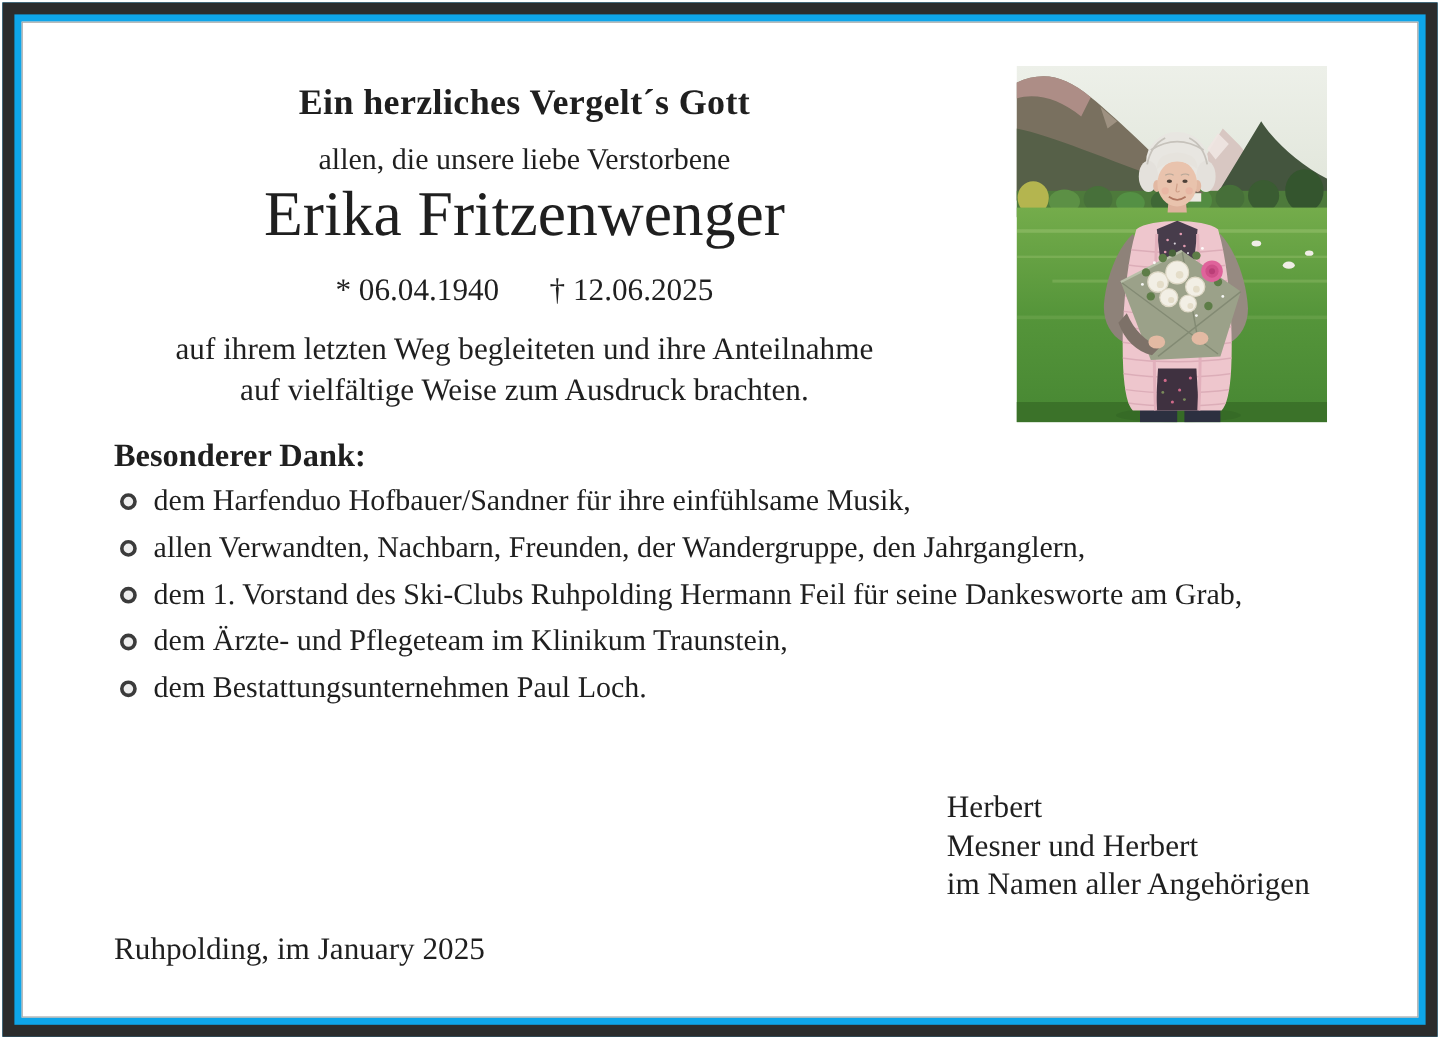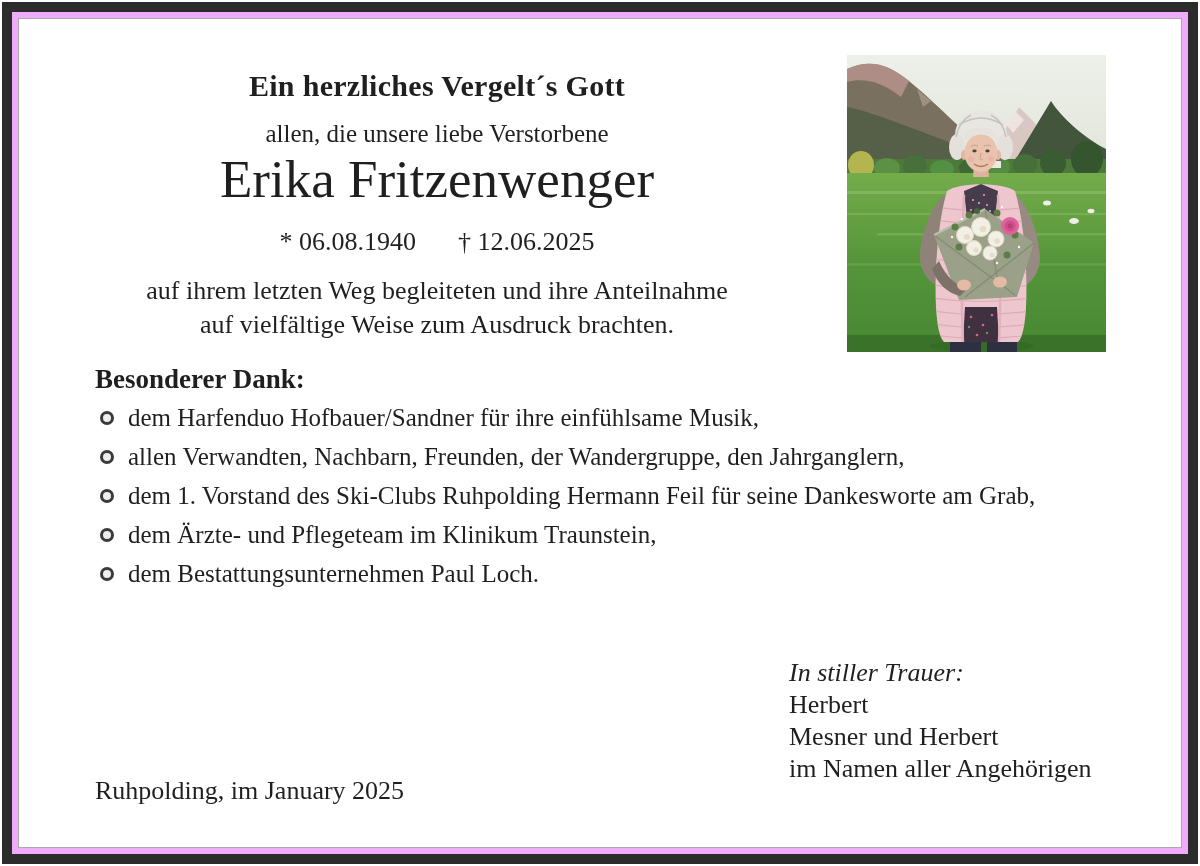--- a/index.html
+++ b/index.html
@@ -2,21 +2,21 @@
 <html><head>
 <meta charset="utf-8">
 <style>
   html, body { margin:0; padding:0; background:#ffffff; }
   body {
     width:1200px; height:866px; position:relative; overflow:hidden;
     font-family:"Liberation Serif", serif; color:#1f1f1f;
   }
   .page {
     position:absolute; left:2px; top:2px; width:1196px; height:862px;
-    box-sizing:border-box; border:10px solid #2c2c2c; padding:6px; background:#f0abfc;
+    box-sizing:border-box; border:10px solid #2c2c2c; padding:6px; background:#0ea5e9;
   }
   .inner {
     position:relative; width:100%; height:100%;
     box-sizing:border-box; border:1px solid #a9a9a9; background:#fff;
   }
   
   .hdr { position:absolute; left:18px; width:800px; text-align:center; }
   .headline   { top:50px;  font-size:30px; font-weight:bold; letter-spacing:0.3px; }
   .introline  { top:101px; font-size:25px; }
   .deadname   { top:130px; font-size:53px; font-weight:normal; margin:0; }
@@ -58,21 +58,21 @@
 <body>
 
 <div class="page">
   <div class="inner">
 
     <div class="hdr headline" style="position:absolute;">Ein herzliches Vergelt´s Gott</div>
     <div class="hdr introline" style="position:absolute;">allen, die unsere liebe Verstorbene</div>
     <h1 class="hdr deadname" style="position:absolute;">Erika Fritzenwenger</h1>
 
     <div class="hdr dates" style="position:absolute;">
-      <span class="birth">* 06.08.1940</span><span class="death">† 12.06.2025</span>
+      <span class="birth">* 06.04.1940</span><span class="death">† 12.06.2025</span>
     </div>
 
     <div class="hdr message" style="position:absolute;">
       <div>auf ihrem letzten Weg begleiteten und ihre Anteilnahme</div>
       <div>auf vielfältige Weise zum Ausdruck brachten.</div>
     </div>
 
     <div class="photo">
       <svg viewBox="0 0 259 297" preserveAspectRatio="none">
         <defs>
@@ -251,21 +251,20 @@
 
     <ul class="thanks-list">
       <li><span class="bullet"></span><span class="li-text">dem Harfenduo Hofbauer/Sandner für ihre einfühlsame Musik,</span></li>
       <li><span class="bullet"></span><span class="li-text">allen Verwandten, Nachbarn, Freunden, der Wandergruppe, den Jahrganglern,</span></li>
       <li><span class="bullet"></span><span class="li-text">dem 1. Vorstand des Ski-Clubs Ruhpolding Hermann Feil für seine Dankesworte am Grab,</span></li>
       <li><span class="bullet"></span><span class="li-text">dem Ärzte- und Pflegeteam im Klinikum Traunstein,</span></li>
       <li><span class="bullet"></span><span class="li-text">dem Bestattungsunternehmen Paul Loch.</span></li>
     </ul>
 
     <div class="mourning">
-      <div class="mourning-head">In stiller Trauer:</div>
       <div>Herbert</div>
       <div>Mesner und Herbert</div>
       <div>im Namen aller Angehörigen</div>
     </div>
 
     <div class="place-date">Ruhpolding, im January 2025</div>
 
   </div>
 </div>
 

